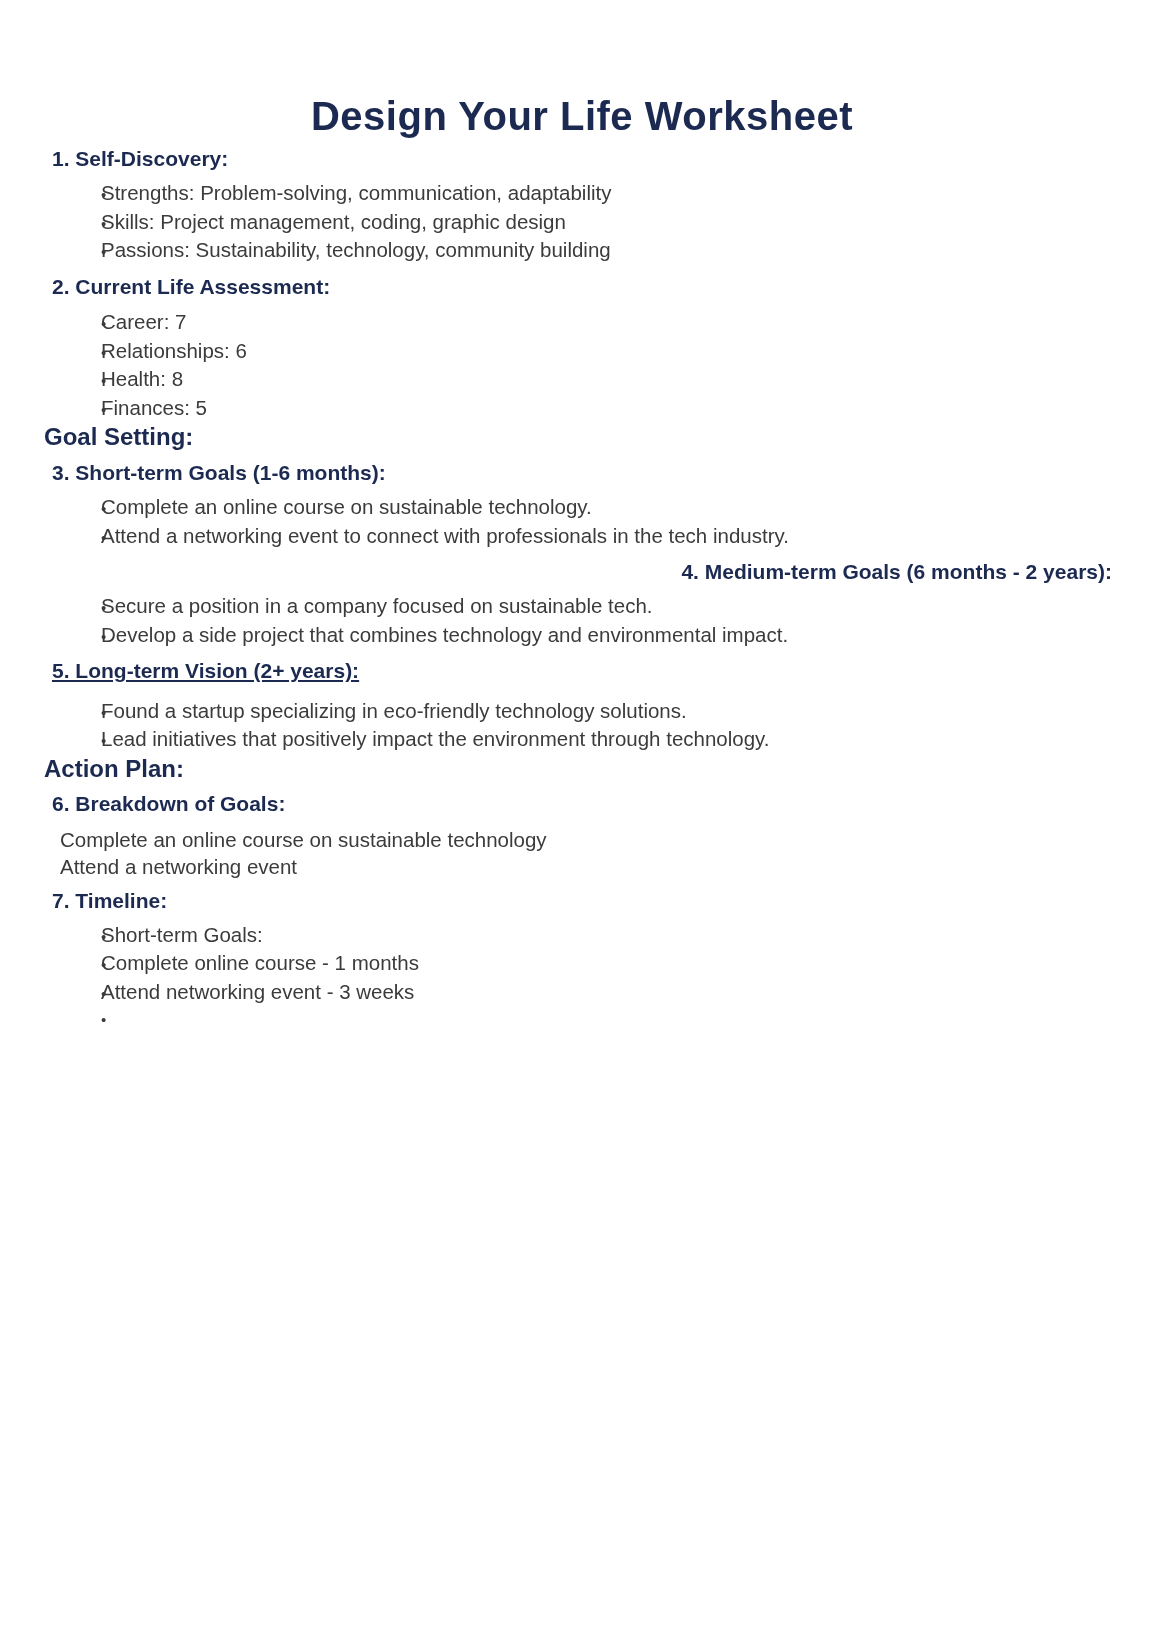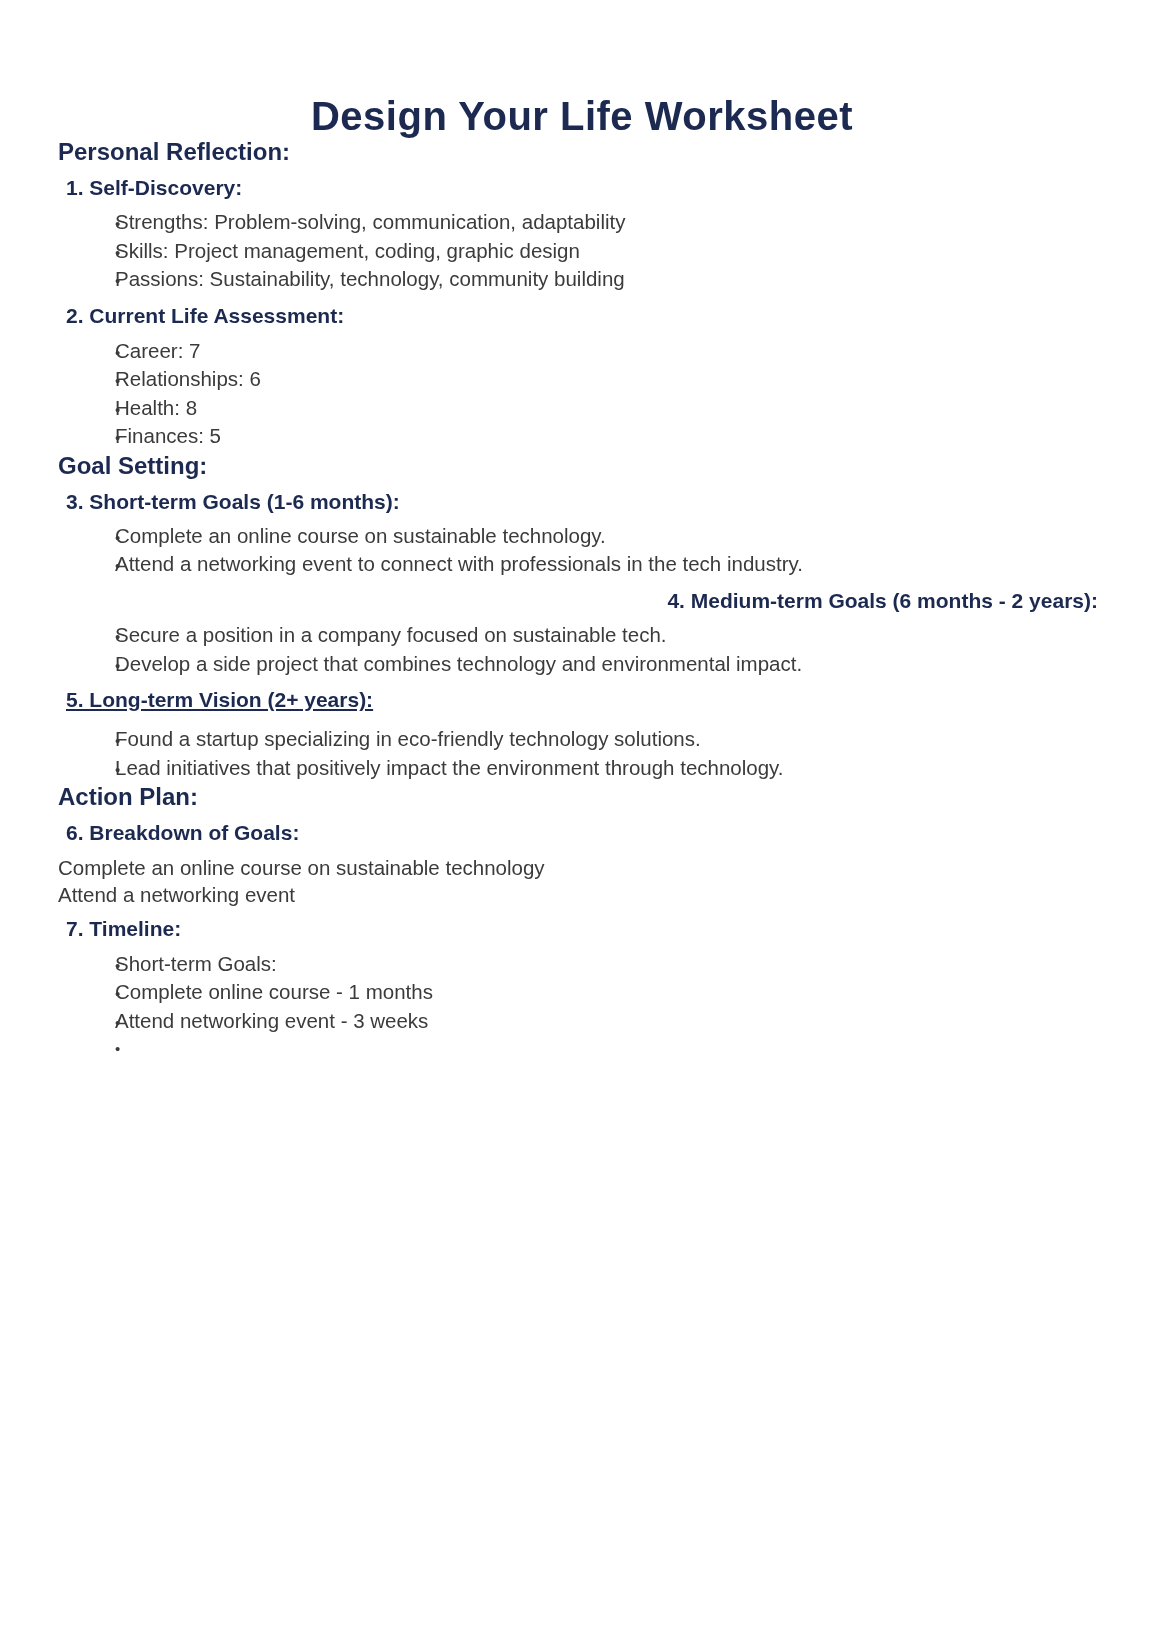--- a/index.html
+++ b/index.html
@@ -8,21 +8,21 @@
     width: 1176px;
     height: 1630px;
     background: #ffffff;
     font-family: "Liberation Sans", sans-serif;
     color: #3b3b3b;
     overflow: hidden;
   }
   .page {
     width: 1164px;
     height: 1630px;
-    padding: 0 58px;
+    padding: 0 44px;
     position: relative;
   }
   .doc-title {
     margin: 0;
     padding-top: 94px;
     text-align: center;
     font-size: 40px;
     font-weight: bold;
     color: #1c2a51;
     letter-spacing: 0.5px;
@@ -60,20 +60,21 @@
     padding-left: 57px;
     flex: 0 0 auto;
     font-size: 15px;
     color: #3b3b3b;
   }
   .bullet-text { flex: 1 1 auto; }
   .plain-line {
     font-size: 20.5px;
     line-height: 27px;
     color: #3b3b3b;
+    margin-left: 16px;
   }
   
   .mt-heading-1   { margin-top: 35px; }  
   .mt-sub-1       { margin-top: 33px; }  
   .mt-list-sm     { margin-top: 4px;  }
   .mt-sub-2       { margin-top: 56px; }  
   .mt-list-md     { margin-top: 9px;  }
   .mt-heading-2   { margin-top: 57px; }  
   .mt-sub-3       { margin-top: 34px; }  
   .mt-sub-4       { margin-top: 69px; text-align: right; }  
@@ -84,21 +85,20 @@
   .mt-plain       { margin-top: 3px;  }
   .mt-sub-7       { margin-top: 80px; }  
 </style>
 </head>
 <body>
 
 <div class="page">
 
   <h1 class="doc-title">Design Your Life Worksheet</h1>
 
-  <h2 class="section-heading mt-heading-1">Personal Reflection:</h2>
 
   <h3 class="sub-heading mt-sub-1">1. Self-Discovery:</h3>
   <ul class="bullet-list mt-list-sm">
     <li>
       <span class="bullet-marker">•</span>
       <span class="bullet-text">Strengths: Problem-solving, communication, adaptability</span>
     </li>
     <li>
       <span class="bullet-marker">•</span>
       <span class="bullet-text">Skills: Project management, coding, graphic design</span>

